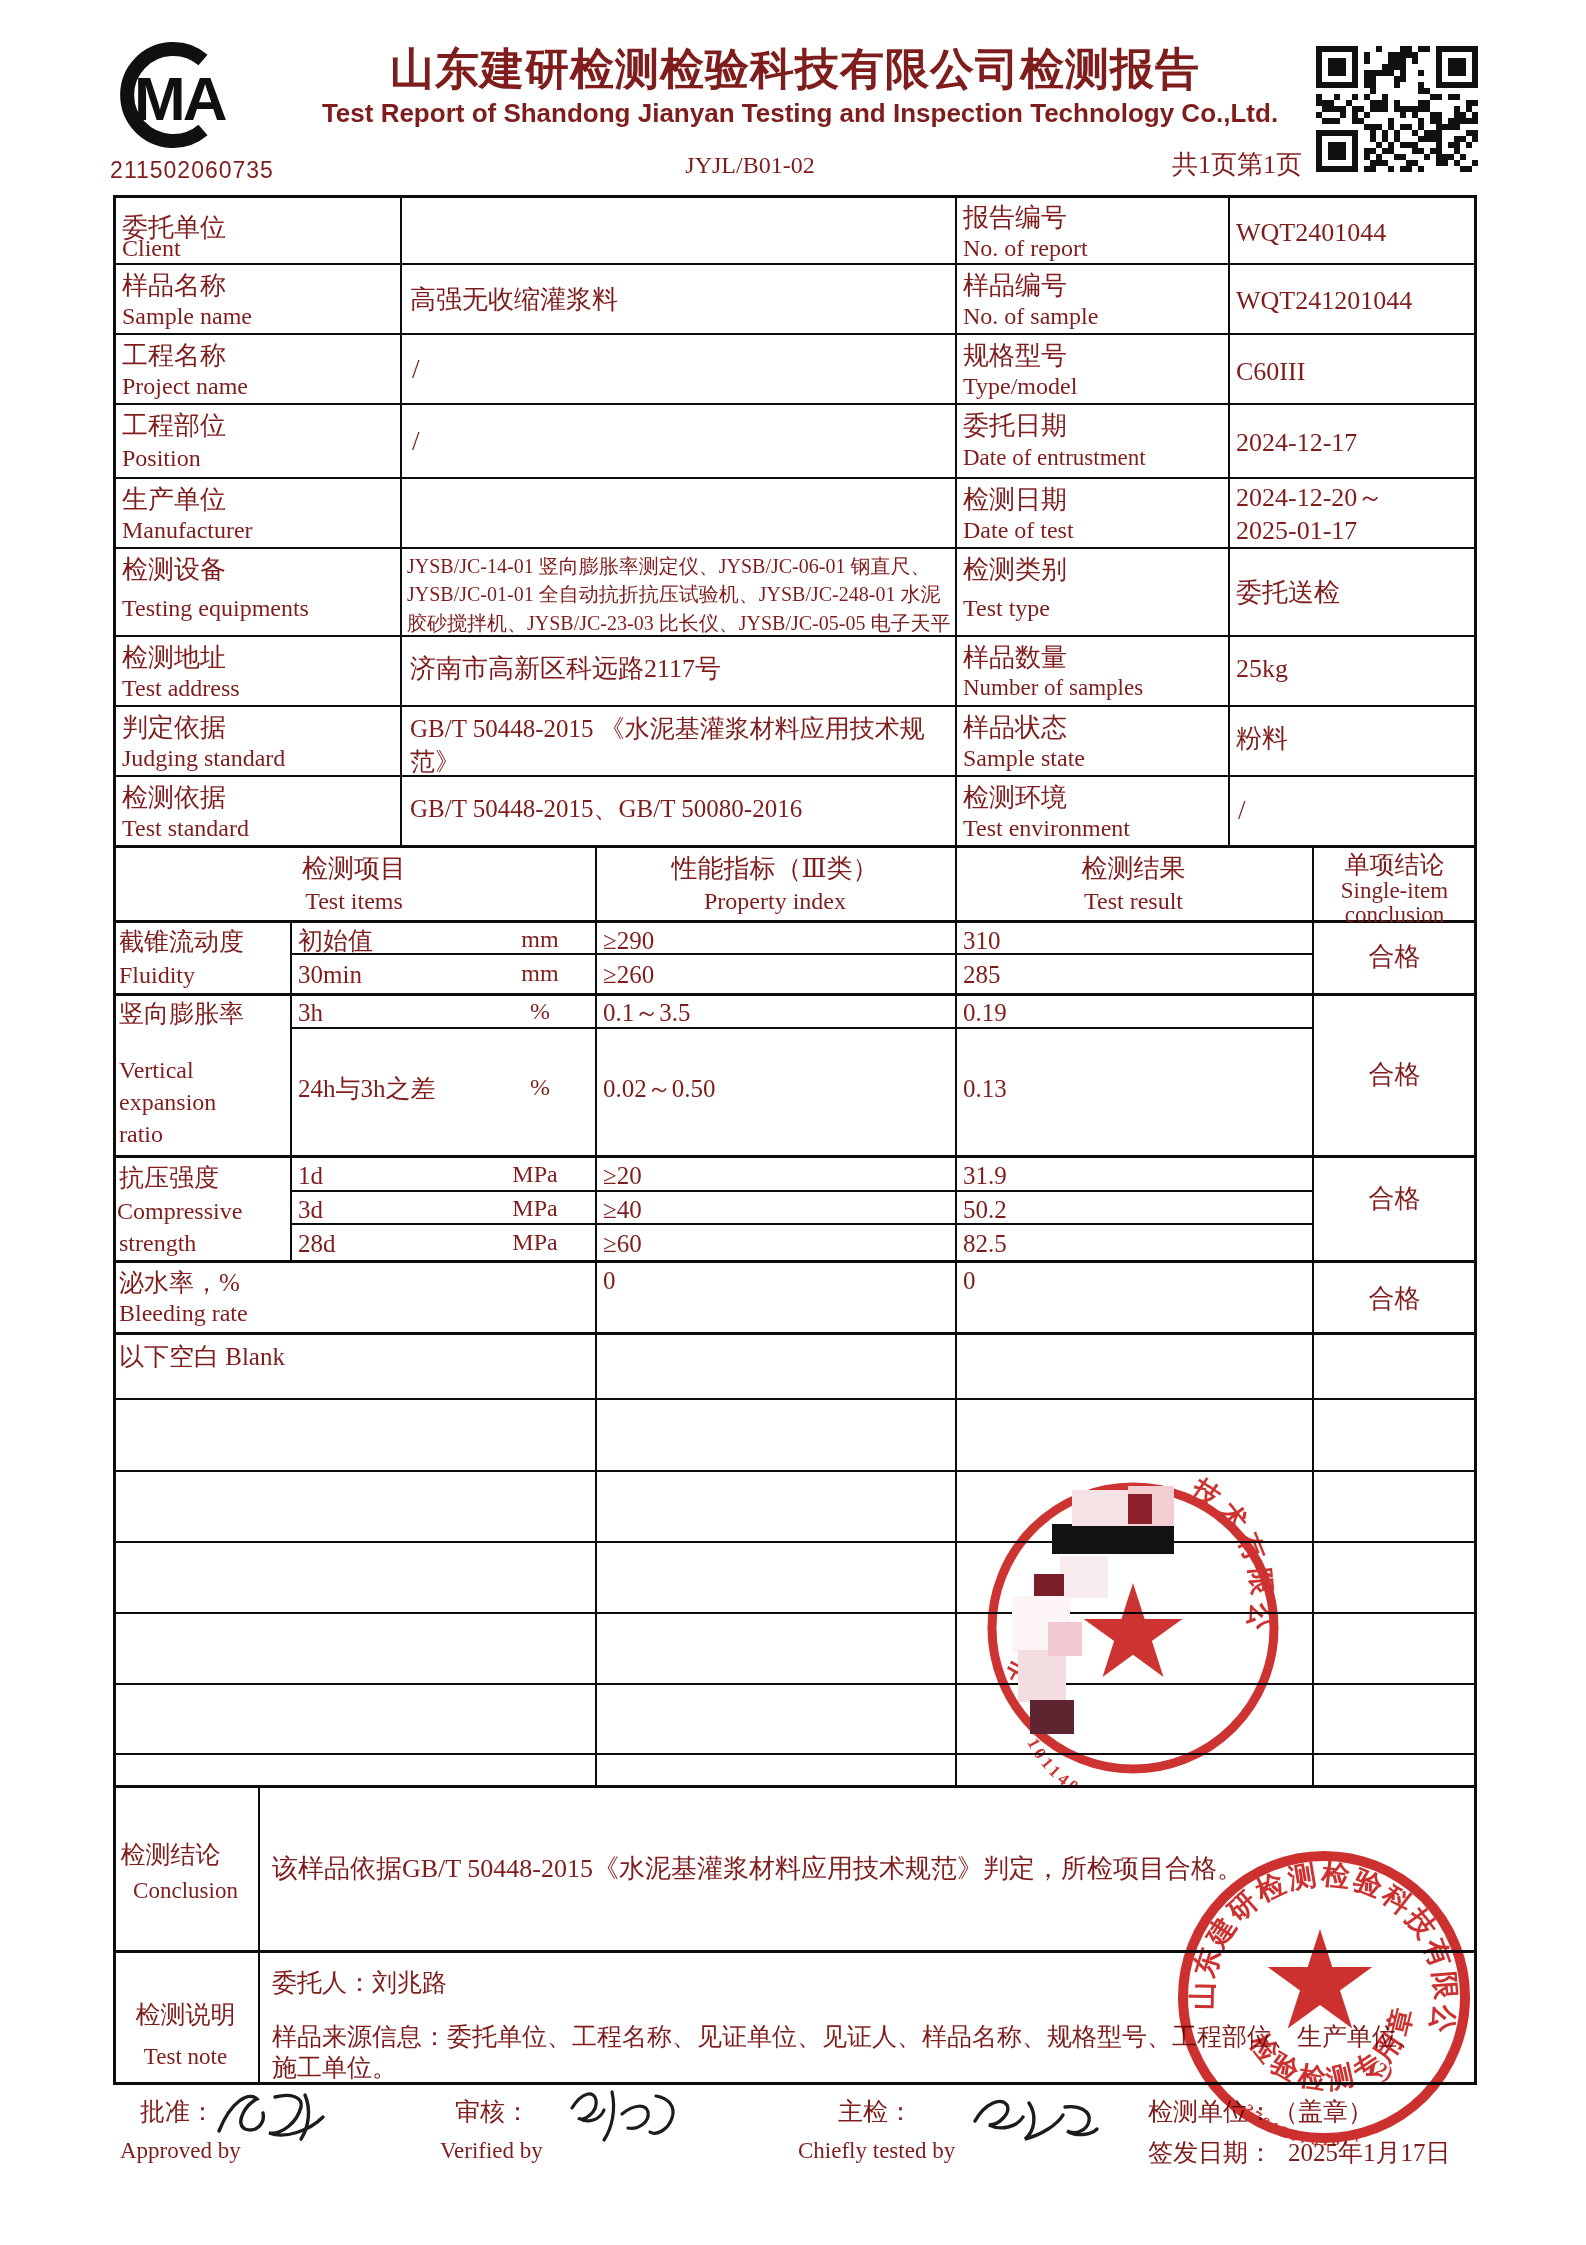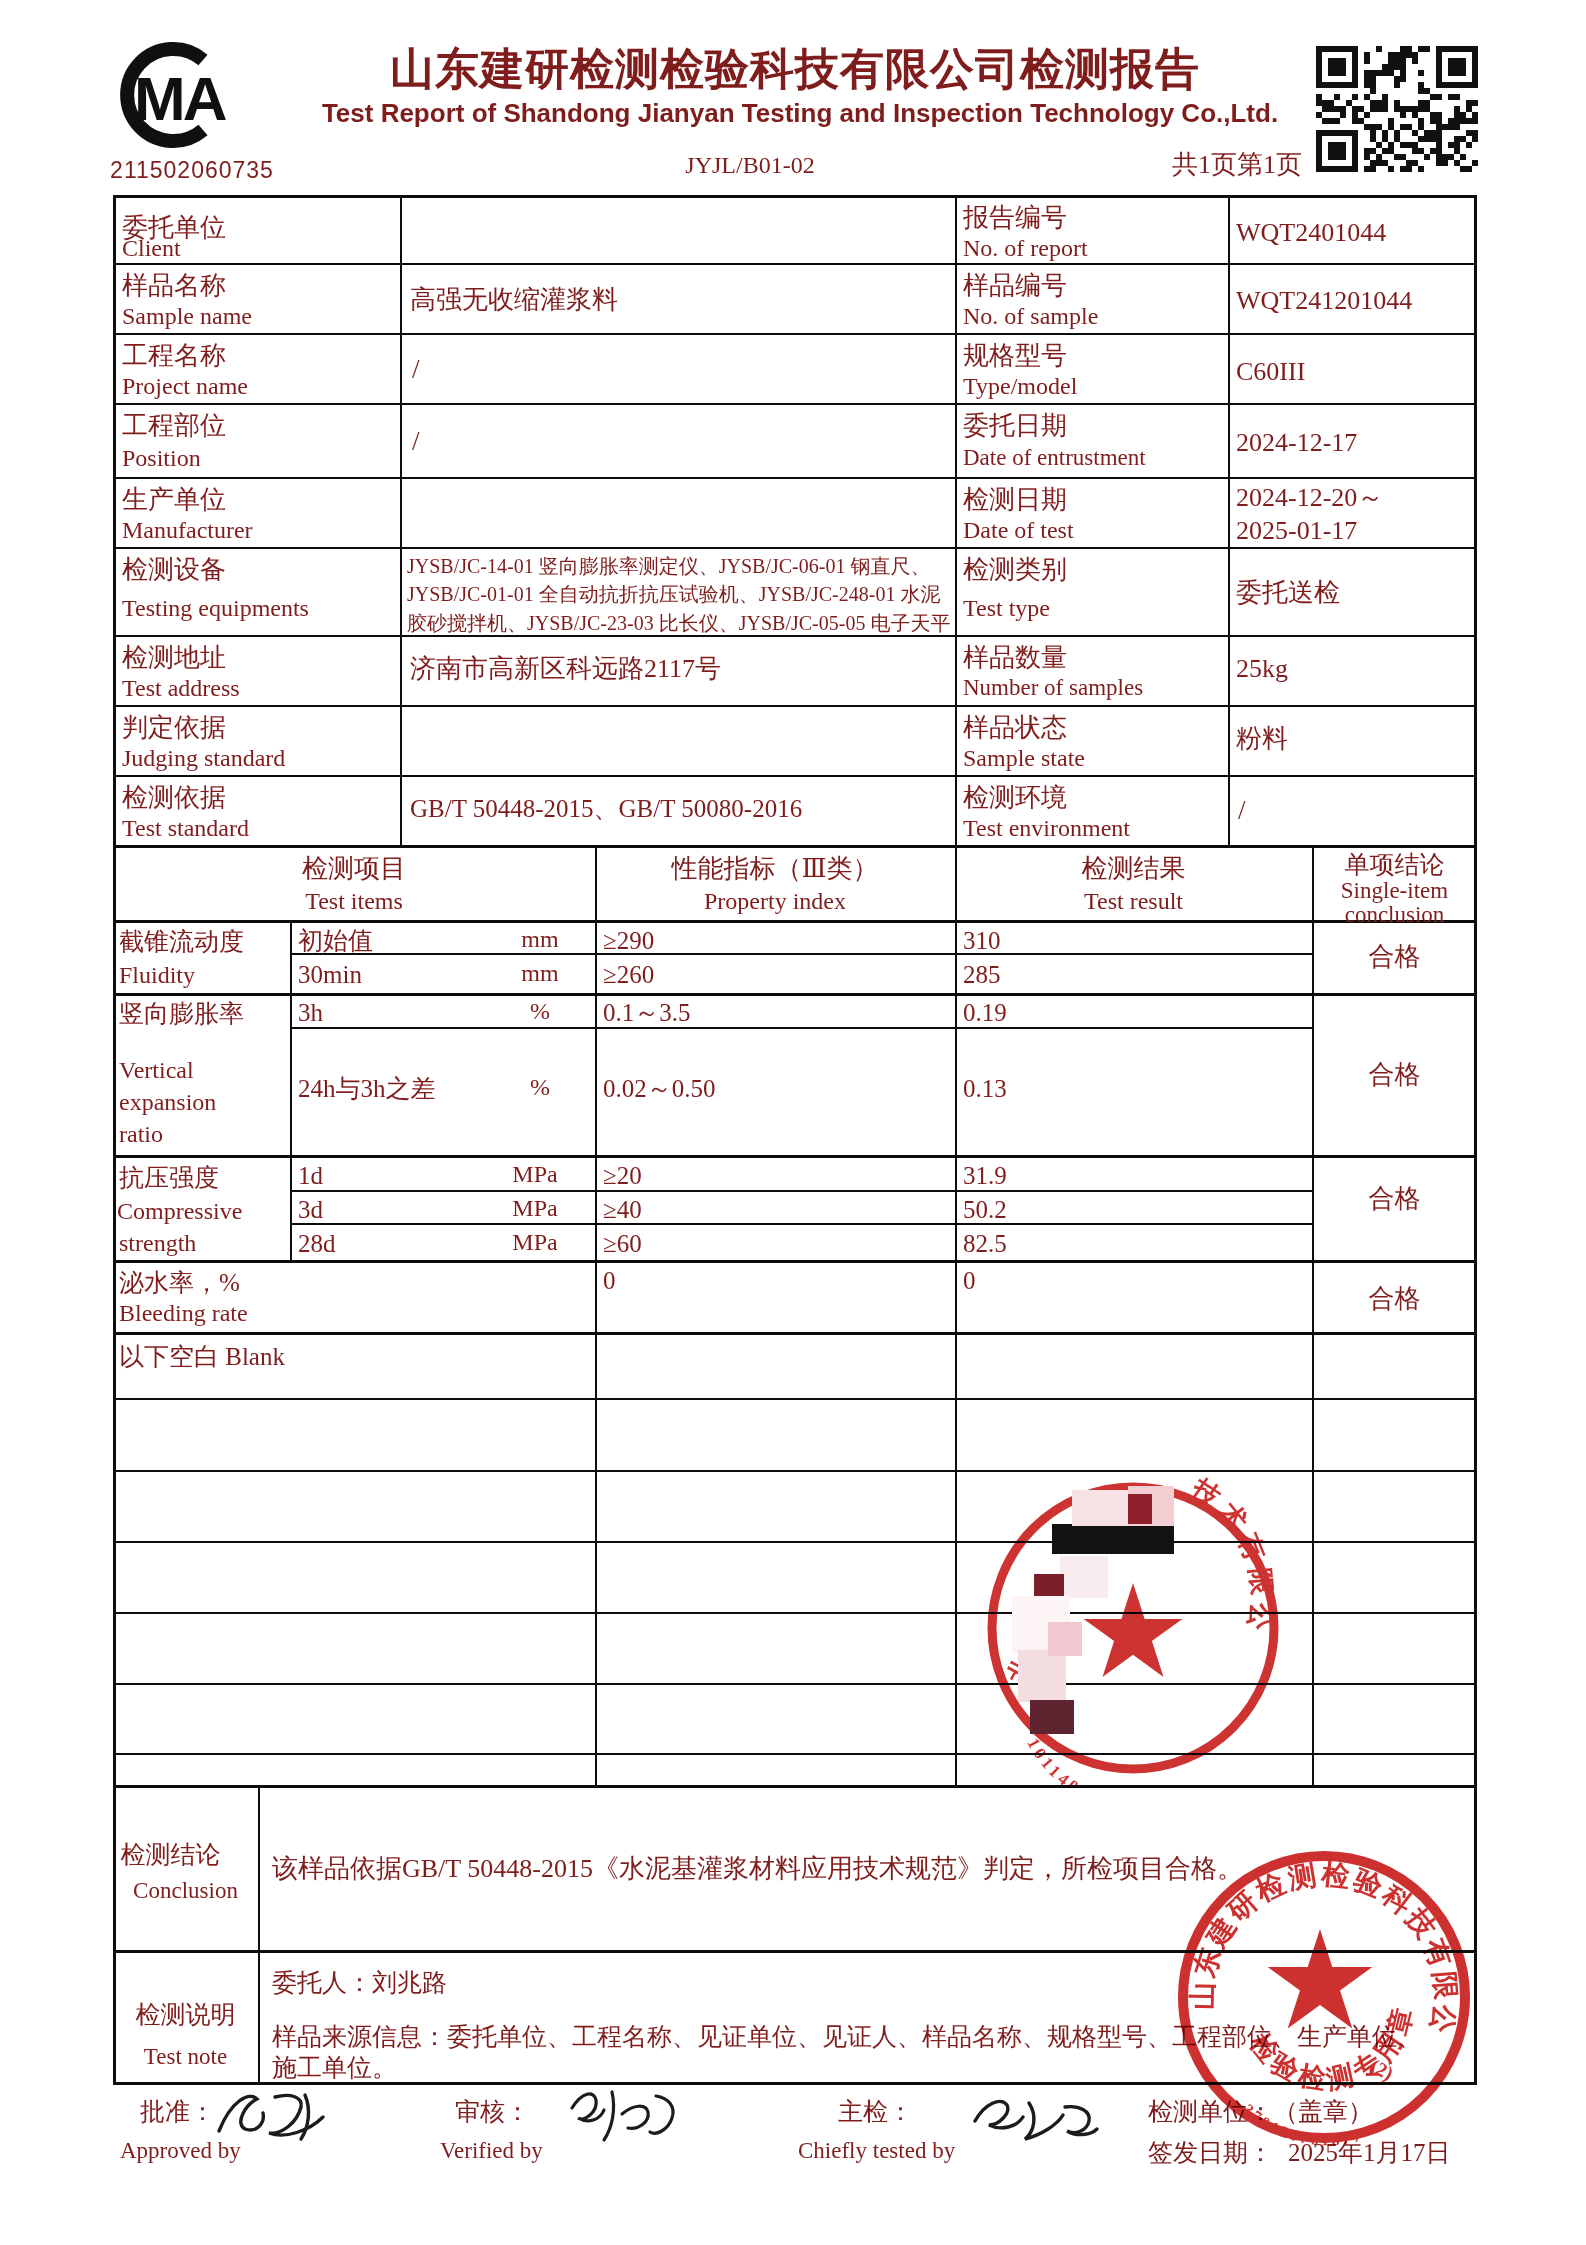--- a/index.html
+++ b/index.html
@@ -250,20 +250,21 @@
   <div class="t" style="left:122px;top:711px;font-size:26px;">判定依据</div>
   <div class="t" style="left:122px;top:743px;font-size:24px;">Judging standard</div>
   <div class="t" style="left:122px;top:781px;font-size:26px;">检测依据</div>
   <div class="t" style="left:122px;top:813px;font-size:24px;">Test standard</div>
 
   <div class="t" style="left:410px;top:283px;width:535px;font-size:26px;">高强无收缩灌浆料</div>
   <div class="t" style="left:412px;top:352px;width:535px;font-size:27px;">/</div>
   <div class="t" style="left:412px;top:424px;width:535px;font-size:27px;">/</div>
   <div class="t" style="left:407px;top:552px;width:545px;font-size:20px;line-height:1.42;">JYSB/JC-14-01 竖向膨胀率测定仪、JYSB/JC-06-01 钢直尺、JYSB/JC-01-01 全自动抗折抗压试验机、JYSB/JC-248-01 水泥胶砂搅拌机、JYSB/JC-23-03 比长仪、JYSB/JC-05-05 电子天平</div>
   <div class="t" style="left:410px;top:652px;width:535px;font-size:26px;">济南市高新区科远路2117号</div>
+  <div class="t" style="left:410px;top:712px;width:530px;font-size:25px;">GB/T 50448-2015 《水泥基灌浆材料应用技术规范》</div>
   <div class="t" style="left:410px;top:792px;width:535px;font-size:25px;">GB/T 50448-2015、GB/T 50080-2016</div>
 
   <div class="t" style="left:963px;top:201px;font-size:26px;">报告编号</div>
   <div class="t" style="left:963px;top:233px;font-size:24px;">No. of report</div>
   <div class="t" style="left:963px;top:269px;font-size:26px;">样品编号</div>
   <div class="t" style="left:963px;top:301px;font-size:24px;">No. of sample</div>
   <div class="t" style="left:963px;top:339px;font-size:26px;">规格型号</div>
   <div class="t" style="left:963px;top:371px;font-size:24px;">Type/model</div>
   <div class="t" style="left:963px;top:409px;font-size:26px;">委托日期</div>
   <div class="t" style="left:963px;top:443px;font-size:23px;">Date of entrustment</div>

